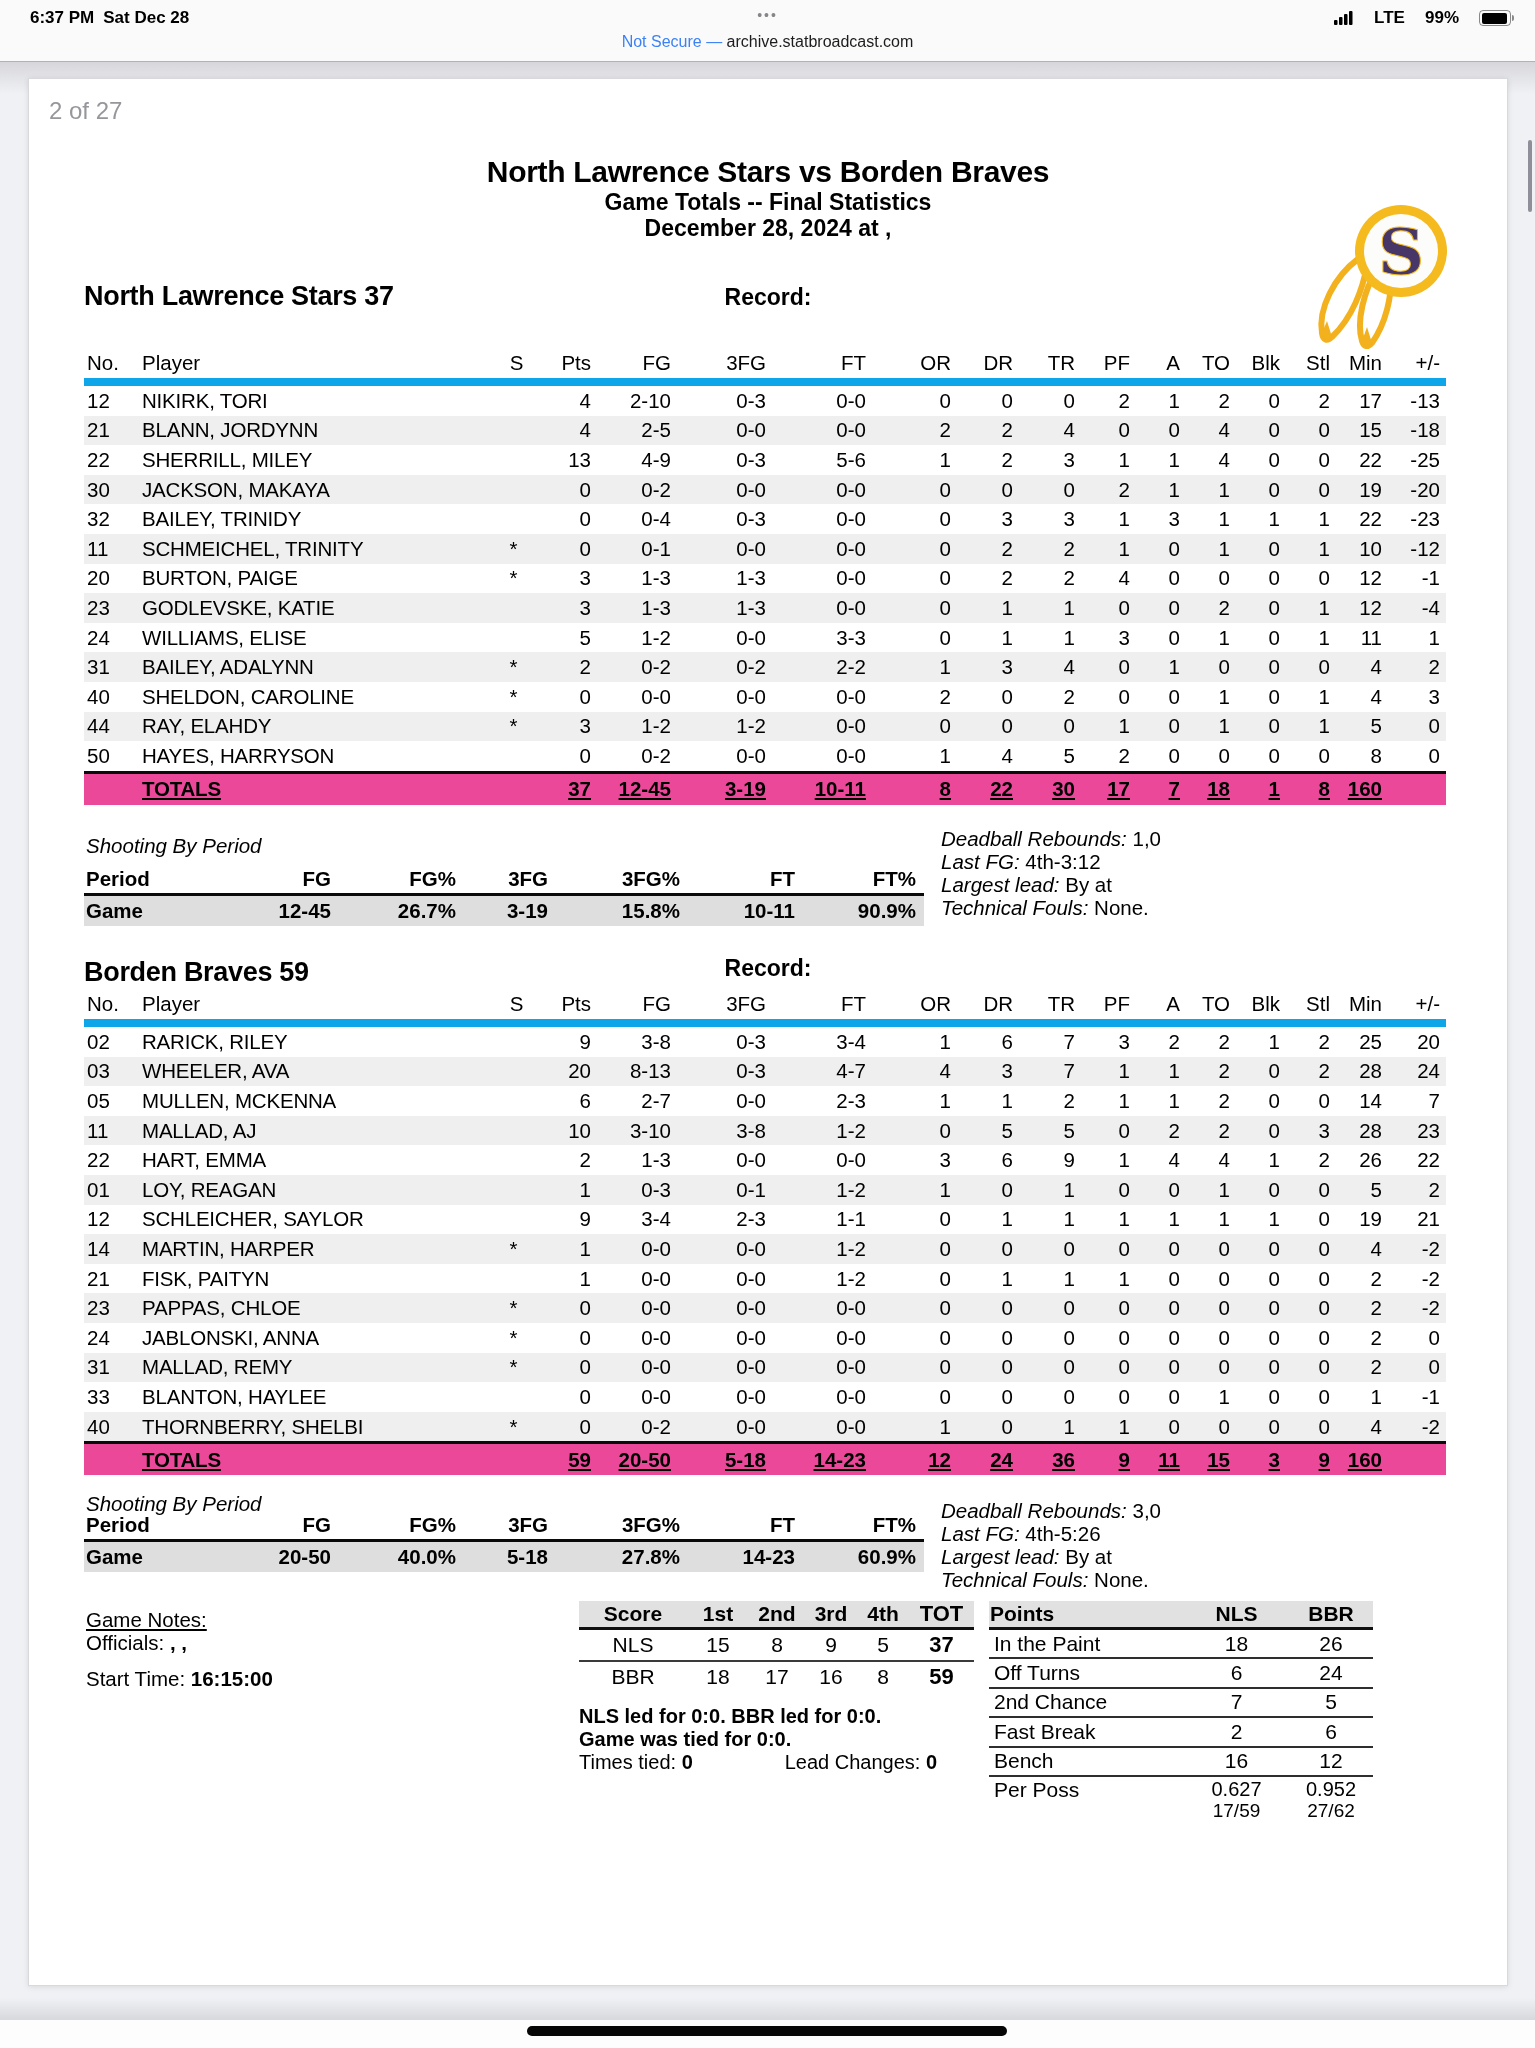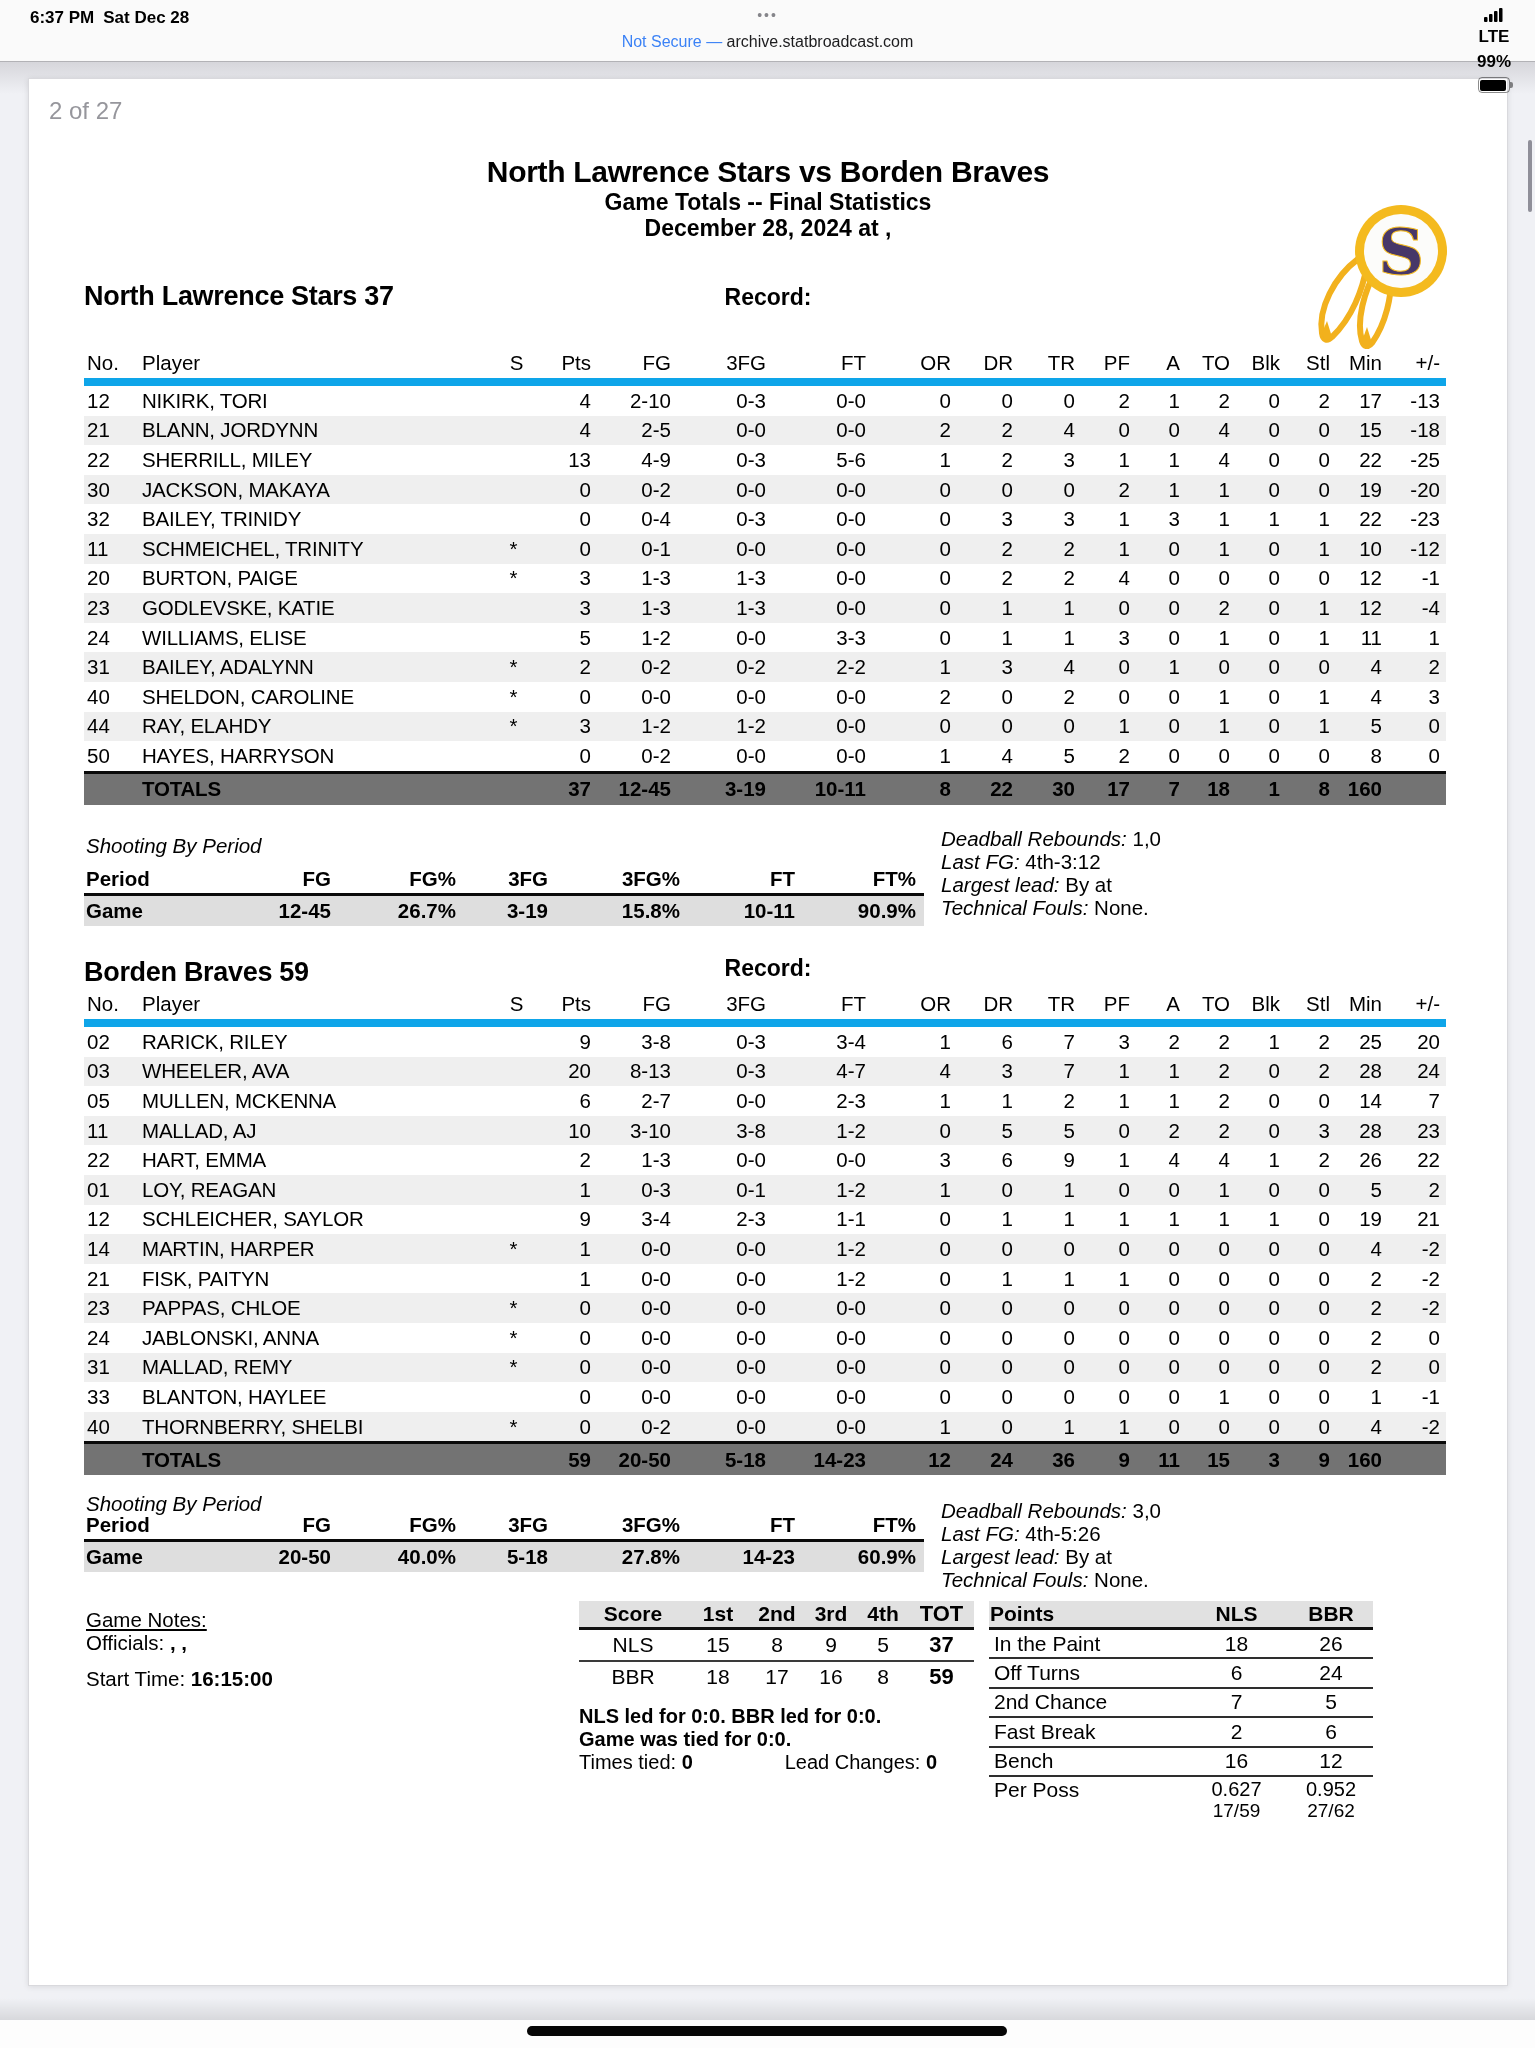--- a/index.html
+++ b/index.html
@@ -6,22 +6,22 @@
   body{width:1535px;height:2048px;position:relative;overflow:hidden;
        font-family:"Liberation Sans",sans-serif;background:#fff;color:#000;}
 
   
   .toolbar{position:absolute;top:0;left:0;right:0;height:61px;background:#fafafa;
            border-bottom:1px solid #b2b2b6;z-index:5;}
   .sb-left{position:absolute;left:30px;top:8px;font-size:17px;font-weight:700;}
   .sb-left span{margin-right:9px;}
   .sb-dots{position:absolute;left:0;right:0;top:7px;text-align:center;color:#85858a;
            font-size:14px;letter-spacing:2px;}
-  .sb-right{position:absolute;right:24px;top:8px;display:flex;align-items:center;gap:5px;
-            font-size:17px;font-weight:700;flex-direction:column;}
+  .sb-right{position:absolute;right:24px;top:8px;display:flex;align-items:center;gap:20px;
+            font-size:17px;font-weight:700;}
   .sb-url{position:absolute;left:0;right:0;top:33px;text-align:center;font-size:16px;color:#1c1c1e;}
   .sb-url .gray{color:#3b82f6;}
   .batt{display:inline-block;position:relative;width:30px;height:14px;
         border:1.5px solid rgba(0,0,0,.45);border-radius:4px;}
   .batt::before{content:'';position:absolute;top:1.5px;bottom:1.5px;left:1.5px;right:3px;
         background:#000;border-radius:2px;}
   .batt::after{content:'';position:absolute;right:-4px;top:4px;width:2.5px;height:6px;
         background:rgba(0,0,0,.45);border-radius:0 2px 2px 0;}
 
   
@@ -61,22 +61,22 @@
   .bx th{font-weight:normal;border-bottom:8px solid #0ea5e9;padding:2px 6px 3px 0;
          height:24px;text-align:right;white-space:nowrap;}
   .bx th:nth-child(1){text-align:left;padding-left:3px;}
   .bx th:nth-child(2){text-align:left;}
   .bx th:nth-child(3){text-align:center;}
   .bx td{height:29.6px;padding:0 6px 0 0;text-align:right;white-space:nowrap;}
   .bx td.c-no{text-align:left;padding-left:3px;}
   .bx td.c-name{text-align:left;letter-spacing:-0.2px;}
   .bx td.c-s{text-align:center;padding-right:12px;}
   .bx tbody.players tr:nth-child(even) td{background:#efefef;}
-  .bx tbody.totals td{background:#737373;border-top:3px solid #0a0a0a;
-        font-weight:bold;height:31px;}
+  .bx tbody.totals td{background:#ec4899;border-top:3px solid #0a0a0a;
+        font-weight:bold;height:31px;text-decoration:underline;}
 
   
   .shoot-label{left:57px;font-size:20.5px;font-style:italic;}
   .sl1{top:755px;} .sl2{top:1413px;}
   .sh{left:55px;width:840px;font-size:20.5px;font-weight:bold;table-layout:fixed;}
   .sh1{top:787px;} .sh2{top:1433px;}
   .sh th{border-bottom:3px solid #0a0a0a;padding:1px 8px 2px 0;height:22px;text-align:right;}
   .sh th:first-child{text-align:left;padding-left:2px;}
   .sh td{background:#dedede;height:30px;padding:0 8px 0 0;text-align:right;}
   .sh td.c-period{text-align:left;padding-left:2px;}

